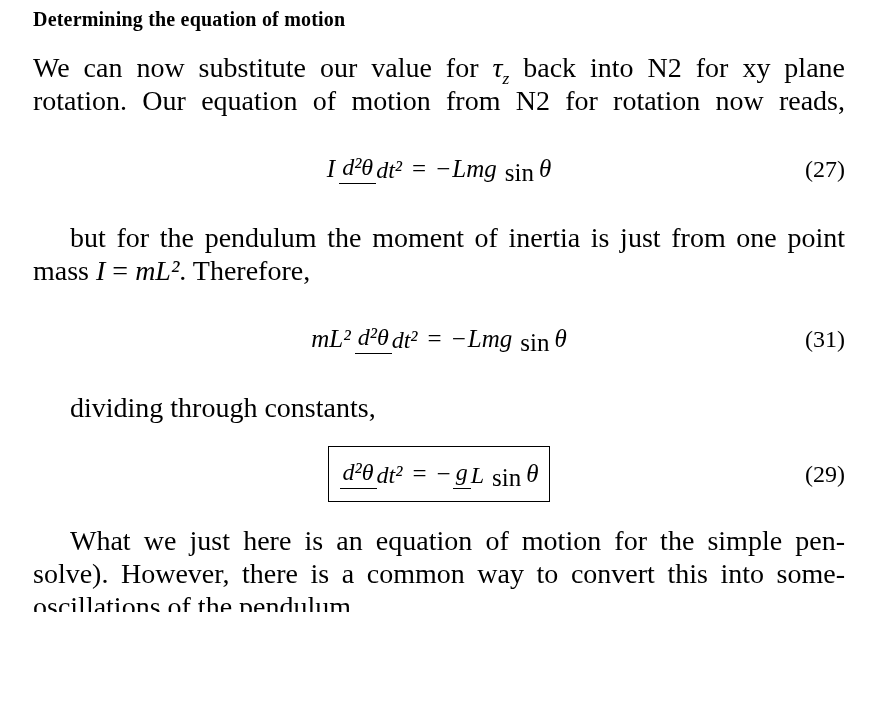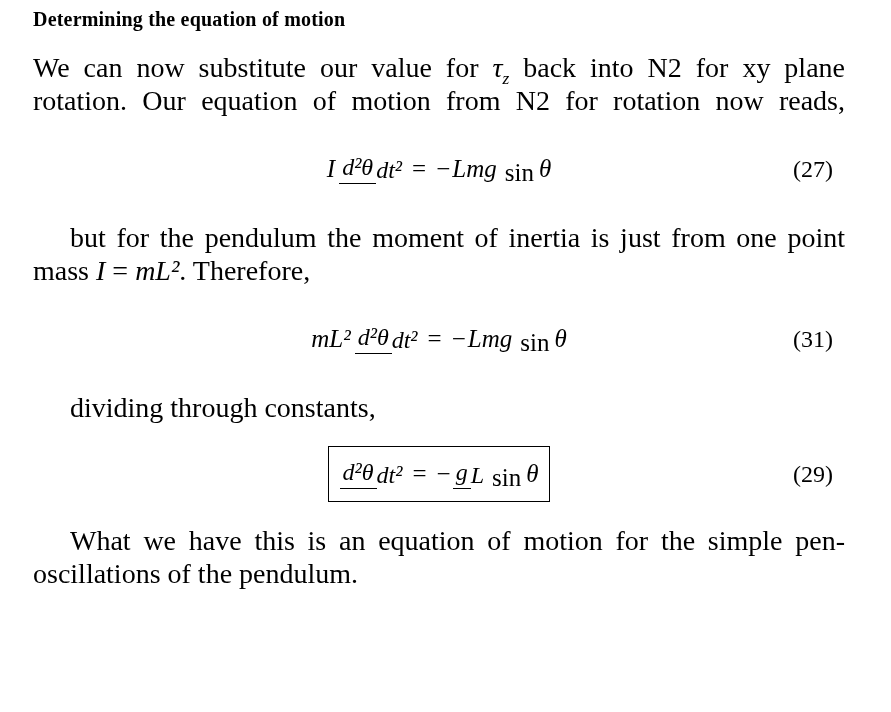--- a/index.html
+++ b/index.html
@@ -71,21 +71,21 @@
     border-bottom: 1.5px solid #000000;
     padding: 0 3px 3px 3px;
   }
   .fden { padding-top: 2px; }
   .prefix { margin-right: 4px; }
   .rel { margin: 0 10px; }
   .minus { margin-right: 2px; }
   .func { margin: 8px 5px 0 8px; }
   .eqnum {
     position: absolute;
-    right: 12px;
+    right: 0;
     top: 50%;
     transform: translateY(-50%);
     font-size: 24px;
     font-style: normal;
   }
 </style>
 </head>
 <body>
 
 <div class="page">
@@ -154,17 +154,18 @@
         <span class="fnum it">g</span>
         <span class="fden it">L</span>
       </span>
       <span class="func">sin</span>
       <span class="it">θ</span>
     </span>
     <span class="eqnum">(29)</span>
   </div>
 
   <div class="para">
-    <div class="pline indent">What we have this is an equation of motion for the simple pen-</div>
+    <div class="pline indent">What we just here is an equation of motion for the simple pen-</div>
+    <div class="pline">solve). However, there is a common way to convert this into some-</div>
     <div class="pline natural">oscillations of the pendulum.</div>
   </div>
 
 </div>
 
 </body></html>

